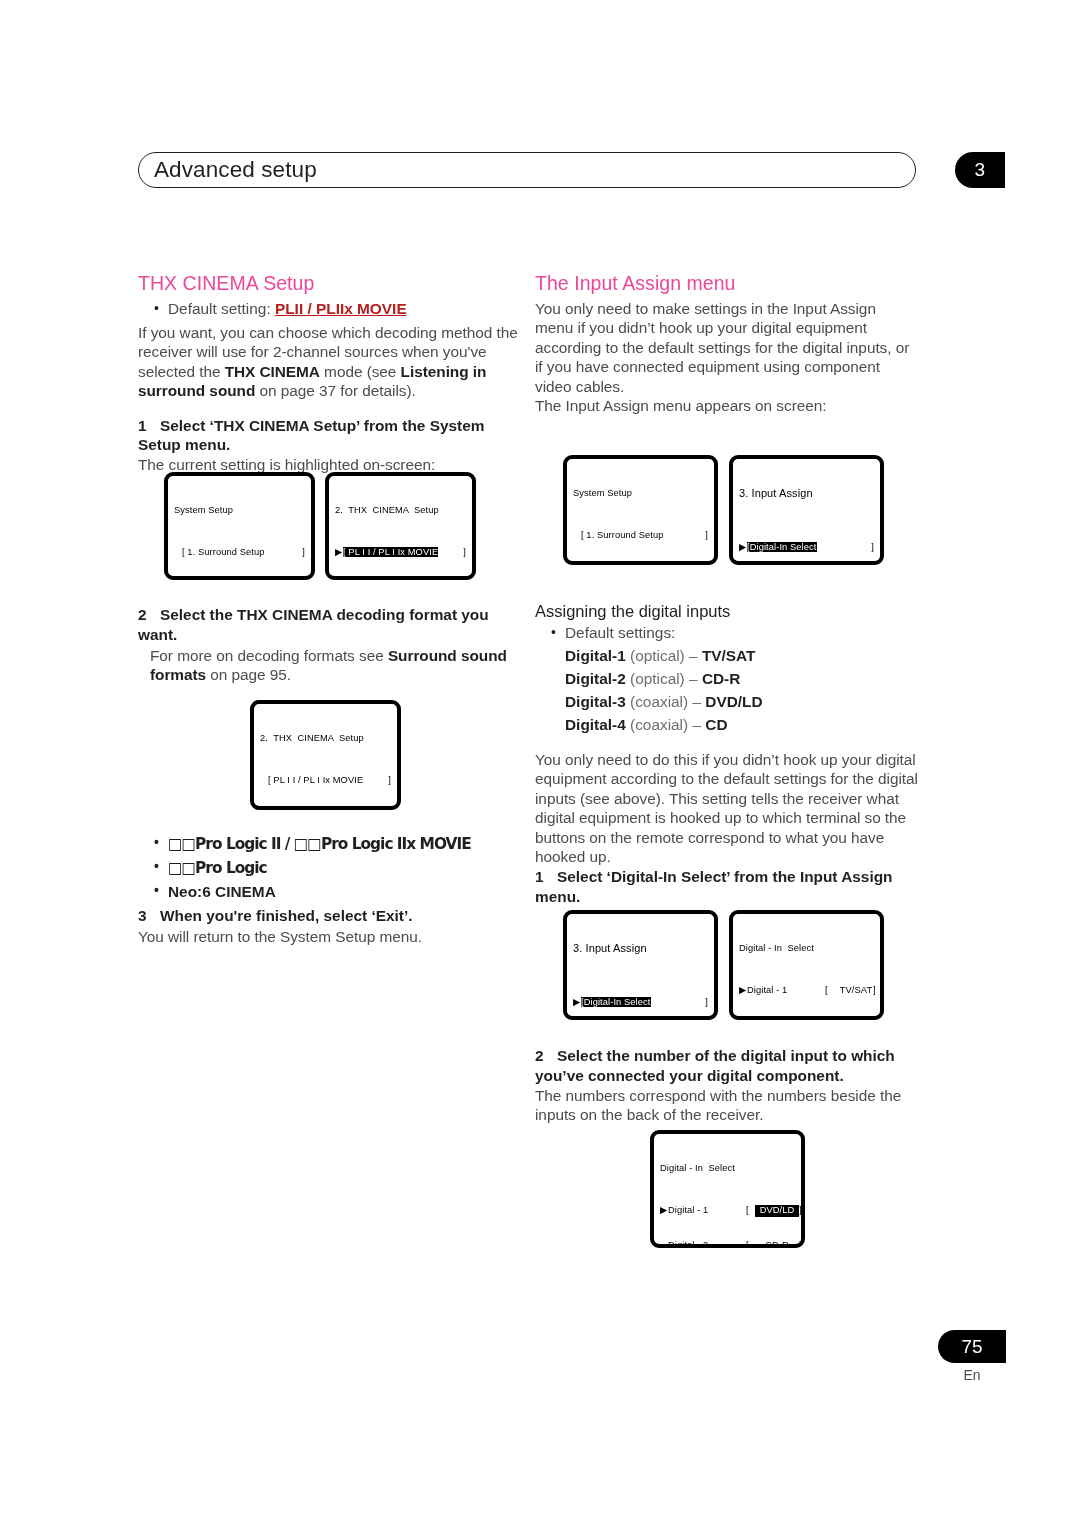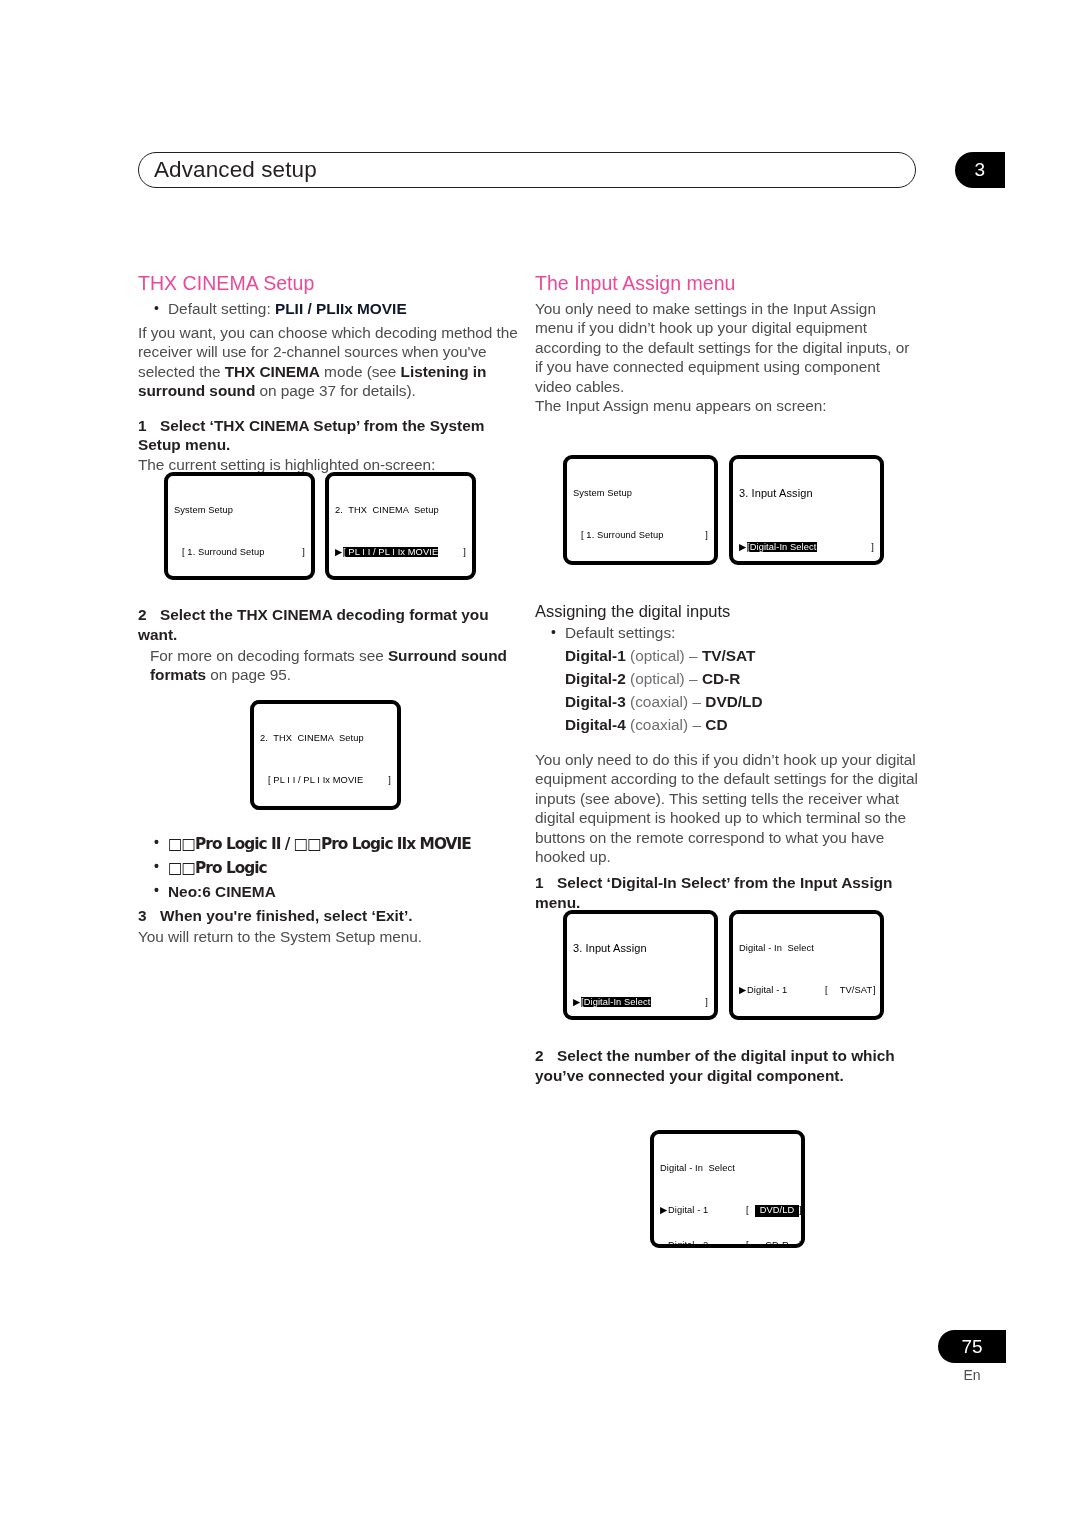--- a/index.html
+++ b/index.html
@@ -100,21 +100,21 @@
     padding-left: 14px;
   }
   ul.bul li:before {
     content: "\2022";
     position: absolute;
     left: 0;
     top: -1px;
     font-size: 14px;
     color: #231f20;
   }
-  ul.bul li b { color: #0f172a; }
+  ul.bul li b { color: #b91c1c; text-decoration: underline; }
 
   ul.bold-list li {
     font-size: 15.4px;
     line-height: 23px;
     font-weight: bold;
     color: #231f20;
   }
 
   .step {
     font-size: 15.4px;
@@ -312,21 +312,21 @@
 
   <div style="position:absolute; top:372px; left:0; width:383px;">
     <div class="indent-line"><span>Digital-1</span> <span class="light">(optical)</span> <span class="light">–</span> <span>TV/SAT</span></div>
     <div class="indent-line"><span>Digital-2</span> <span class="light">(optical)</span> <span class="light">–</span> <span>CD-R</span></div>
     <div class="indent-line"><span>Digital-3</span> <span class="light">(coaxial)</span> <span class="light">–</span> <span>DVD/LD</span></div>
     <div class="indent-line"><span>Digital-4</span> <span class="light">(coaxial)</span> <span class="light">–</span> <span>CD</span></div>
   </div>
 
   <p class="body" style="position:absolute; top:478px; left:0; width:383px;">You only need to do this if you didn’t hook up your digital equipment according to the default settings for the digital inputs (see above). This setting tells the receiver what digital equipment is hooked up to which terminal so the buttons on the remote correspond to what you have hooked up.</p>
 
-  <div class="step" style="margin-top:8px; position:absolute; top:593px; left:0; width:383px;"><span class="num">1</span><span>Select ‘Digital-In Select’ from the Input Assign menu.</span></div>
+  <div class="step" style="margin-top:2px; position:absolute; top:593px; left:0; width:383px;"><span class="num">1</span><span>Select ‘Digital-In Select’ from the Input Assign menu.</span></div>
 
   <div class="osd" style="left:28px; top:638px; width:155px; height:110px;">
     <div class="inner">
       <span class="title" style="font-size:11px; margin-bottom:19px">3. Input Assign</span>
       <span class="row"><span class="cur">▶</span><span class="hl">[Digital-In Select</span><span style="float:right">]</span></span>
       
       
     </div>
   </div>
 
@@ -335,20 +335,21 @@
       <span class="title">Digital - In  Select</span>
       <span class="row"><span class="cur">▶</span><span>Digital - 1</span><span style="position:absolute; left:86px;">[</span><span style="position:absolute; left:96px; width:42px; text-align:center;">TV/SAT</span><span style="position:absolute; left:134px;">]</span></span>
       <span class="row"><span class="cur"> </span><span>Digital - 2</span><span style="position:absolute; left:86px;">[</span><span style="position:absolute; left:96px; width:42px; text-align:center;">CD-R</span><span style="position:absolute; left:134px;">]</span></span>
       
       
       
     </div>
   </div>
 
   <div class="step" style="margin-top:0; position:absolute; top:774px; left:0; width:383px;"><span class="num">2</span><span>Select the number of the digital input to which you’ve connected your digital component.</span></div>
+  <p class="body" style="position:absolute; top:814px; left:0; width:383px;">The numbers correspond with the numbers beside the inputs on the back of the receiver.</p>
 
   <div class="osd" style="left:115px; top:858px; width:155px; height:118px;">
     <div class="inner">
       <span class="title">Digital - In  Select</span>
       <span class="row"><span class="cur">▶</span><span>Digital - 1</span><span style="position:absolute; left:86px;">[</span><span class="hl" style="position:absolute; left:95px; width:44px; text-align:center;">DVD/LD</span><span style="position:absolute; left:139px;">]</span></span>
       <span class="row"><span class="cur"> </span><span>Digital - 2</span><span style="position:absolute; left:86px;">[</span><span style="position:absolute; left:95px; width:44px; text-align:center;">CD-R</span><span style="position:absolute; left:139px;">]</span></span>
       
       
       
     </div>

